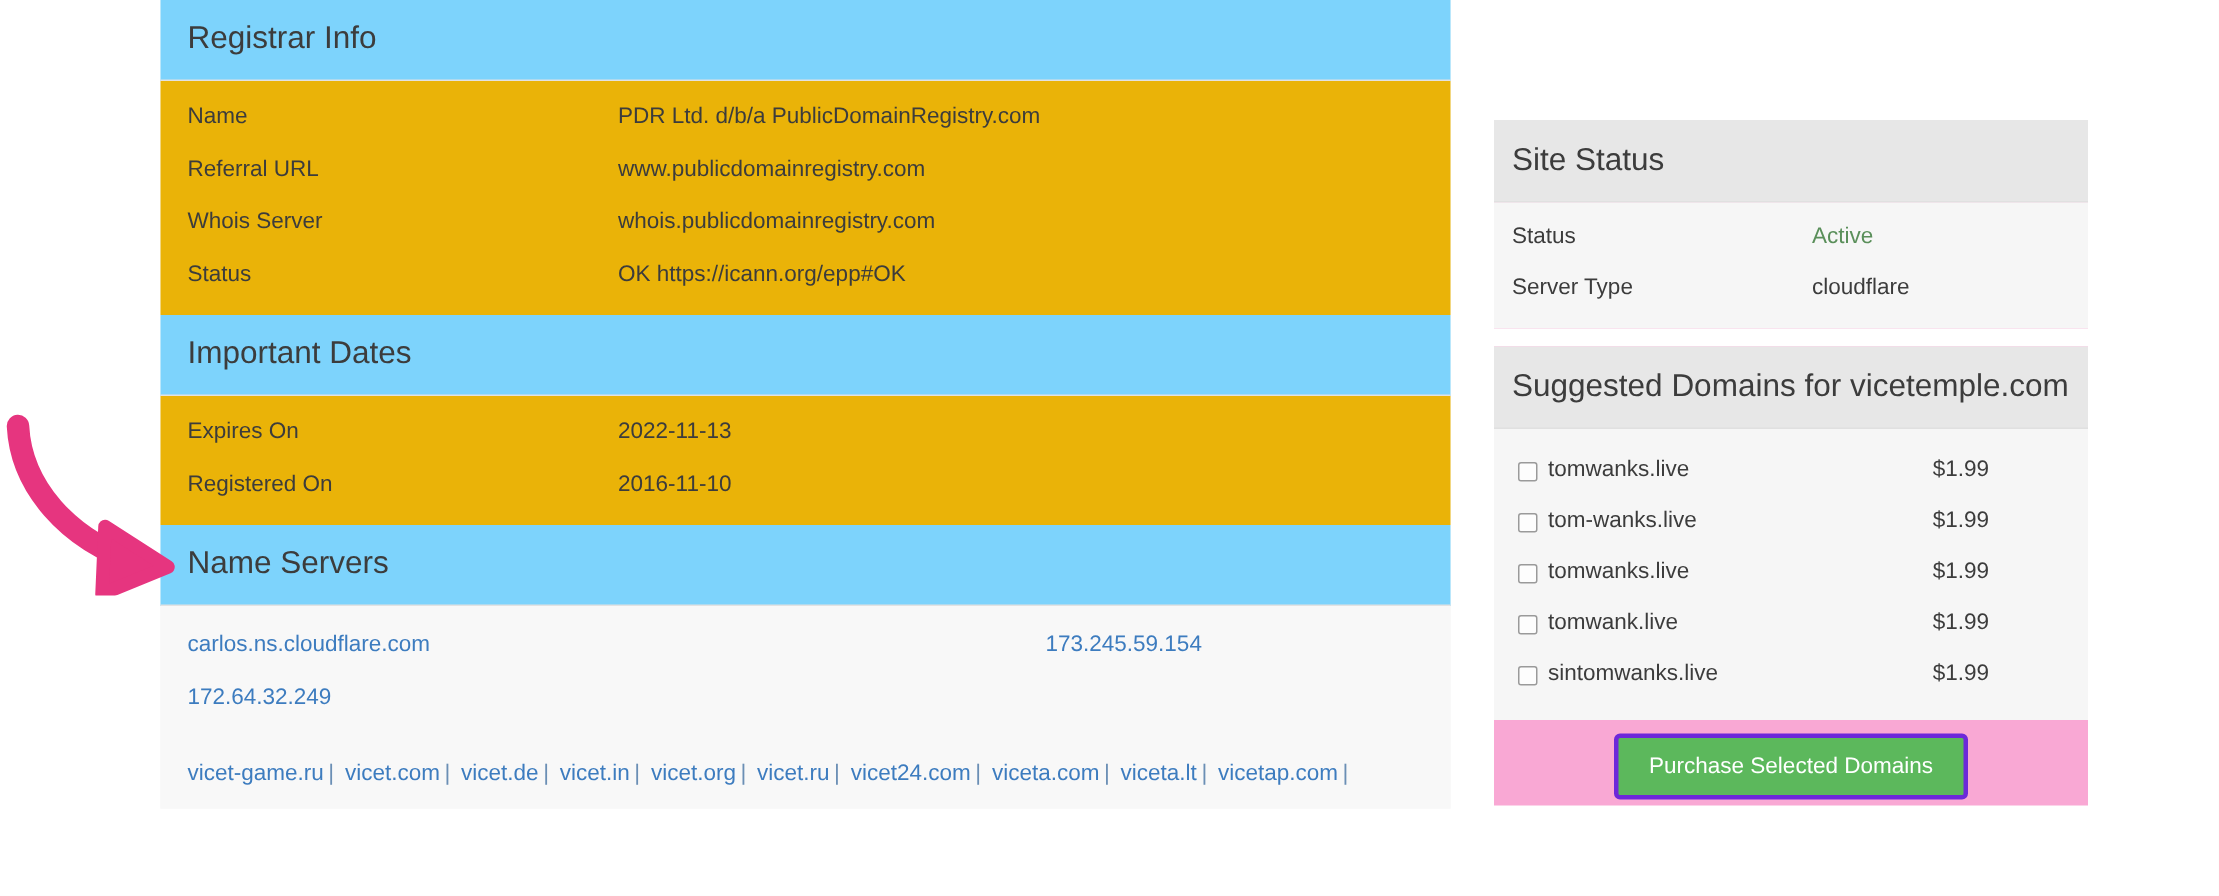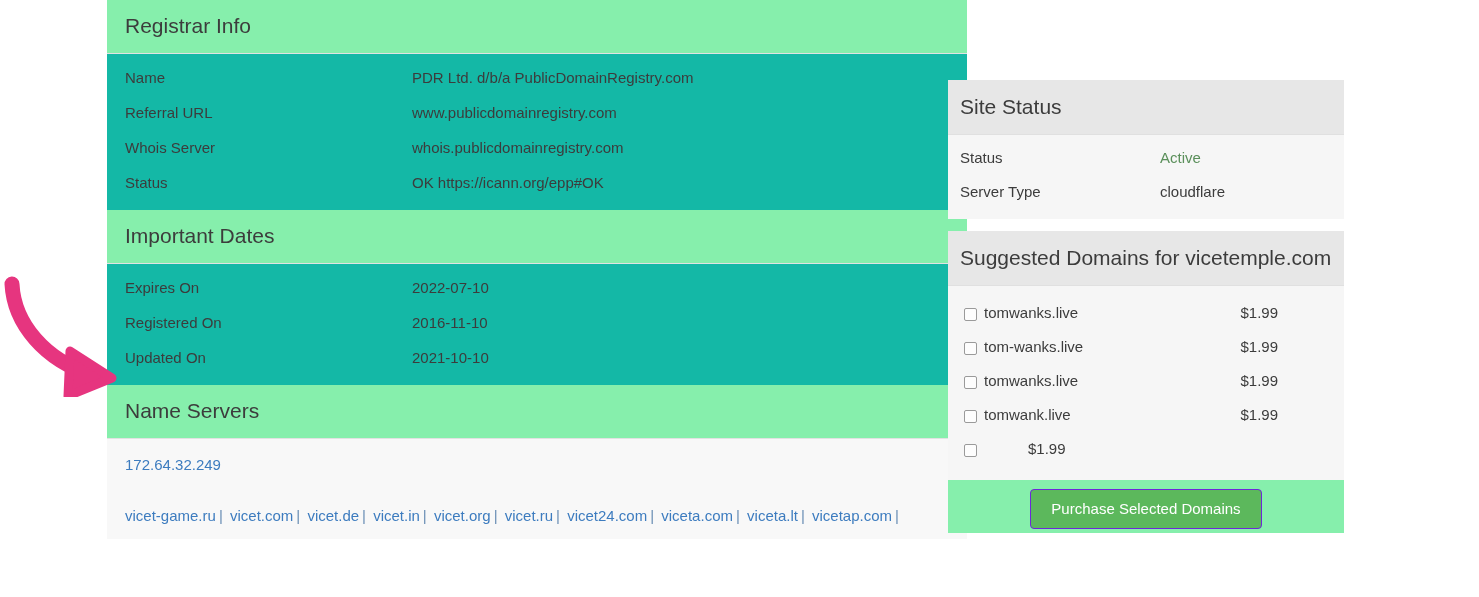--- a/index.html
+++ b/index.html
@@ -19,30 +19,30 @@
 
   
   .main-panel {
     position: absolute;
     left: 107px;
     top: 0;
     width: 860px;
     background: #f8f8f8;
   }
   .section-header {
-    background: #86efac;
+    background: #7dd3fc;
     padding: 13px 18px 14px 18px;
     font-size: 21px;
     font-weight: normal;
     color: #3c3c3c;
     line-height: 26px;
     border-bottom: 1px solid #e2e2e2;
   }
   .kv-body {
-    background: #14b8a6;
+    background: #eab308;
     padding: 6px 0 10px 0;
   }
   .kv-row {
     display: flex;
     align-items: baseline;
     padding: 7px 18px 7px 18px;
     font-size: 15px;
     line-height: 21px;
   }
   .kv-key {
@@ -83,23 +83,23 @@
     background: #f8f8f8;
     padding: 10px 18px 12px 18px;
     font-size: 15px;
     line-height: 23px;
   }
   .sd-sep { color: #6b8fb5; padding: 0 3px; }
 
   
   .side-panel {
     position: absolute;
-    left: 948px;
+    left: 996px;
     width: 396px;
-    background: #86efac;
+    background: #f9a8d4;
   }
   #site-status-panel { top: 80px; }
   #suggested-panel  { top: 231px; }
 
   .side-header {
     background: #e7e7e7;
     padding: 12px 12px 13px 12px;
     font-size: 21px;
     line-height: 29px;
     color: #3c3c3c;
@@ -158,21 +158,21 @@
     padding-right: 52px;
     margin-left: 44px;
   }
   .purchase-wrap {
     text-align: center;
     padding: 9px 0 4px 0;
   }
   .purchase-btn {
     display: inline-block;
     background: #5cb85c;
-    border: 1px solid #6d28d9;
+    border: 3px solid #6d28d9;
     border-radius: 4px;
     color: #ffffff;
     font-size: 15px;
     line-height: 20px;
     padding: 9px 20px;
     font-family: "Liberation Sans", sans-serif;
     cursor: pointer;
   }
 
   
@@ -210,36 +210,36 @@
         <div class="kv-val">OK https://icann.org/epp#OK</div>
       </div>
     </div>
   </div>
 
   <div>
     <div class="section-header">Important Dates</div>
     <div class="kv-body">
       <div class="kv-row">
         <div class="kv-key">Expires On</div>
-        <div class="kv-val">2022-07-10</div>
+        <div class="kv-val">2022-11-13</div>
       </div>
       <div class="kv-row">
         <div class="kv-key">Registered On</div>
         <div class="kv-val">2016-11-10</div>
-      </div>
-      <div class="kv-row">
-        <div class="kv-key">Updated On</div>
-        <div class="kv-val">2021-10-10</div>
       </div>
     </div>
   </div>
 
   <div>
     <div class="section-header">Name Servers</div>
     <div class="ns-body">
+      <div class="ns-row">
+        <div class="ns-host"><a class="link">carlos.ns.cloudflare.com</a></div>
+        <div class="ns-ip"><a class="link">173.245.59.154</a></div>
+      </div>
       <div class="ns-row">
         <div class="ns-ip"><a class="link">172.64.32.249</a></div>
       </div>
     </div>
   </div>
 
   <div>
     <div class="sd-body" id="similar-domains-list"><a class="link">vicet-game.ru</a><span class="sd-sep">|</span> <a class="link">vicet.com</a><span class="sd-sep">|</span> <a class="link">vicet.de</a><span class="sd-sep">|</span> <a class="link">vicet.in</a><span class="sd-sep">|</span> <a class="link">vicet.org</a><span class="sd-sep">|</span> <a class="link">vicet.ru</a><span class="sd-sep">|</span> <a class="link">vicet24.com</a><span class="sd-sep">|</span> <a class="link">viceta.com</a><span class="sd-sep">|</span> <a class="link">viceta.lt</a><span class="sd-sep">|</span> <a class="link">vicetap.com</a><span class="sd-sep">|</span>           </div>
   </div>
 
@@ -277,20 +277,21 @@
         <span class="sugg-name">tomwanks.live</span>
         <span class="sugg-price">$1.99</span>
       </div>
       <div class="sugg-row">
         <span class="sugg-check"></span>
         <span class="sugg-name">tomwank.live</span>
         <span class="sugg-price">$1.99</span>
       </div>
       <div class="sugg-row">
         <span class="sugg-check"></span>
+        <span class="sugg-name">sintomwanks.live</span>
         <span class="sugg-price">$1.99</span>
       </div>
     </div>
   <div class="purchase-wrap">
     <span class="purchase-btn">Purchase Selected Domains</span>
   </div>
 </div>
 
 <svg id="annotation-arrow" viewBox="0 0 130 125" width="130" height="125" xmlns="http://www.w3.org/2000/svg">
   <path id="arrow-curve" d="M 12 12 C 14 52, 45 88, 92 103" fill="none" stroke="#e6357f" stroke-width="15" stroke-linecap="round"></path>

